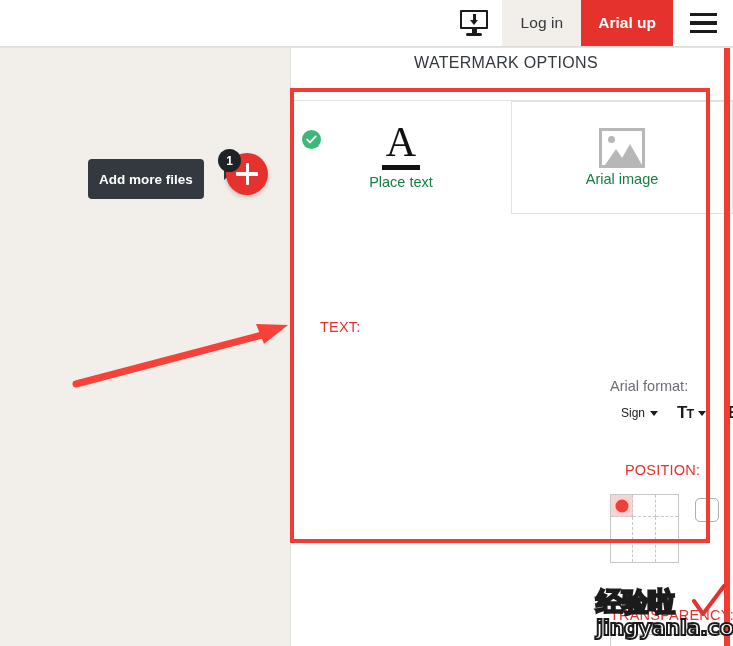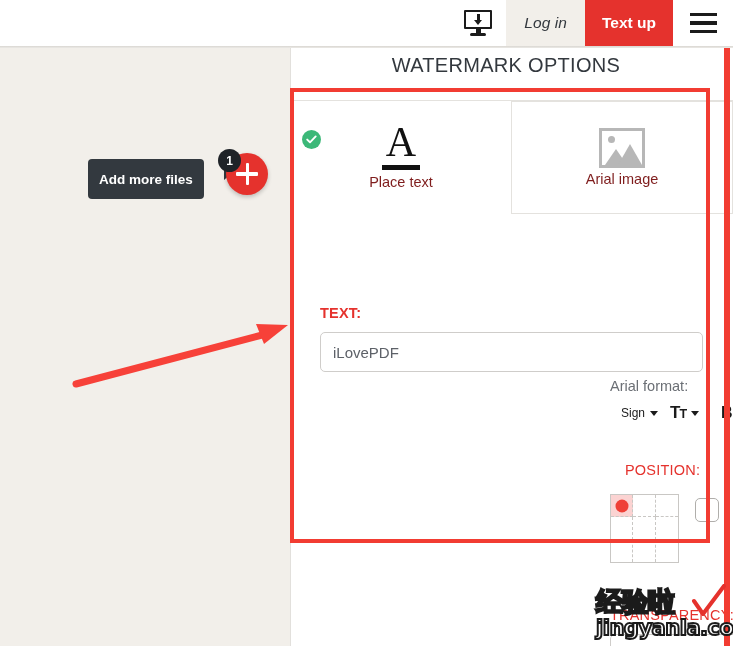--- a/index.html
+++ b/index.html
@@ -83,21 +83,20 @@
     border-radius: 2px;
   }
   #login-btn {
     background: #f2efea;
     color: #33383e;
     font-size: 15.5px;
     padding: 4px 18px;
     display: flex; align-items: center;
     cursor: pointer;
     letter-spacing: .1px;
-    font-style: italic;
   }
   #signup-btn {
     background: #e5322d;
     color: #ffffff;
     font-size: 15.5px;
     font-weight: bold;
     padding: 0 17px;
     display: flex; align-items: center;
     cursor: pointer;
   }
@@ -197,21 +196,21 @@
     background: #ffffff;
     border-left: 1px solid #e2e0dc;
     box-sizing: border-box;
     z-index: 10;
   }
   #panel-title {
     position: absolute;
     left: 0; top: 6px;
     width: 430px;
     text-align: center;
-    font-size: 20px;
+    font-size: 16px;
     color: #33383e;
     letter-spacing: .3px;
     white-space: nowrap;
   }
   #panel-title-divider {
     position: absolute;
     left: 0; top: 52px;
     width: 442px; height: 1px;
     background: #e4e2de;
   }
@@ -228,21 +227,21 @@
     display: flex; flex-direction: column;
     align-items: center; justify-content: center;
     cursor: pointer;
     position: relative;
     box-sizing: border-box;
   }
   .mode-tile.selected { background: #ffffff; }
   .mode-tile.unselected { border: 1px solid #e4e2de; background: #ffffff; }
   .mode-label {
     font-size: 14.5px;
-    color: #7f1d1d;
+    color: #15803d;
     margin-top: 3px;
   }
   .icon-A {
     position: relative;
     width: 44px; height: 46px;
   }
   .icon-A .glyph {
     position: absolute;
     left: 0; top: -4px;
     width: 44px;
@@ -299,21 +298,21 @@
   }
   #mode-check svg { display:block; }
 
   
   .field-label {
     position: absolute;
     font-size: 14.5px;
     color: #e5322d;
     letter-spacing: .2px;
   }
-  #text-label { left: 29px; top: 257px; font-weight: bold; }
+  #text-label { left: 29px; top: 271px; }
   #text-input {
     position: absolute;
     left: 29px; top: 284px;
     width: 383px; height: 40px;
     box-sizing: border-box;
     border: 1px solid #cfcdca;
     border-radius: 5px;
     padding: 0 12px;
     font-family: "Liberation Sans", sans-serif;
     font-size: 15px;
@@ -342,21 +341,21 @@
   }
   .caret {
     display: inline-block;
     margin-left: 5px;
     width: 0; height: 0;
     border-left: 4px solid transparent;
     border-right: 4px solid transparent;
     border-top: 5px solid #1b1b1b;
   }
   #fmt-font { font-size: 12px; color: #1b1b1b; }
-  #fmt-size { font-size: 17px; font-weight: bold; margin-left: 12px; letter-spacing: -1px;}
+  #fmt-size { font-size: 17px; font-weight: bold; margin-left: 19px; letter-spacing: -1px;}
   #fmt-size .small { font-size: 12.5px; }
   #fmt-bold { font-size: 16px; font-weight: bold; margin-left: 22px; }
 
   
   #position-label { left: 334px; top: 414px; }
   #position-grid {
     position: absolute;
     left: 319px; top: 446px;
     width: 69px; height: 69px;
     border: 1px solid #c9c7c4;
@@ -509,21 +508,20 @@
       <div class="icon-img">
         <span class="dot"></span>
         <span class="mtn"></span>
         <span class="mtn2"></span>
       </div>
       <div class="mode-label">Arial image</div>
     </div>
   </div>
 
   <div class="field-label" id="text-label">TEXT:</div>
-  <input id="text-input" type="text" value="iLovePDF" style="">
 
   <div id="text-format-label">Arial format:</div>
 
   <div id="format-toolbar">
     <span class="fmt-item" id="fmt-font">
       <span>Sign</span>
       <span class="caret"></span>
     </span>
     <span class="fmt-item" id="fmt-size">
       <span>T<span class="small">T</span></span>
@@ -577,21 +575,21 @@
     <div class="hdr-icon-wrap">
       <div class="monitor">
         <span class="screen"></span>
         <span class="arrow"></span>
         <span class="arrowhead"></span>
         <span class="neck"></span>
         <span class="base"></span>
       </div>
     </div>
     <div id="login-btn">Log in</div>
-    <div id="signup-btn">Text up</div>
+    <div id="signup-btn">Arial up</div>
     <div id="menu-btn">
       <i></i>
         <i></i>
         <i></i>
     </div>
   </div>
 </div>
 <div id="header-bottom-line"></div>
 
 <div id="site-watermark">

